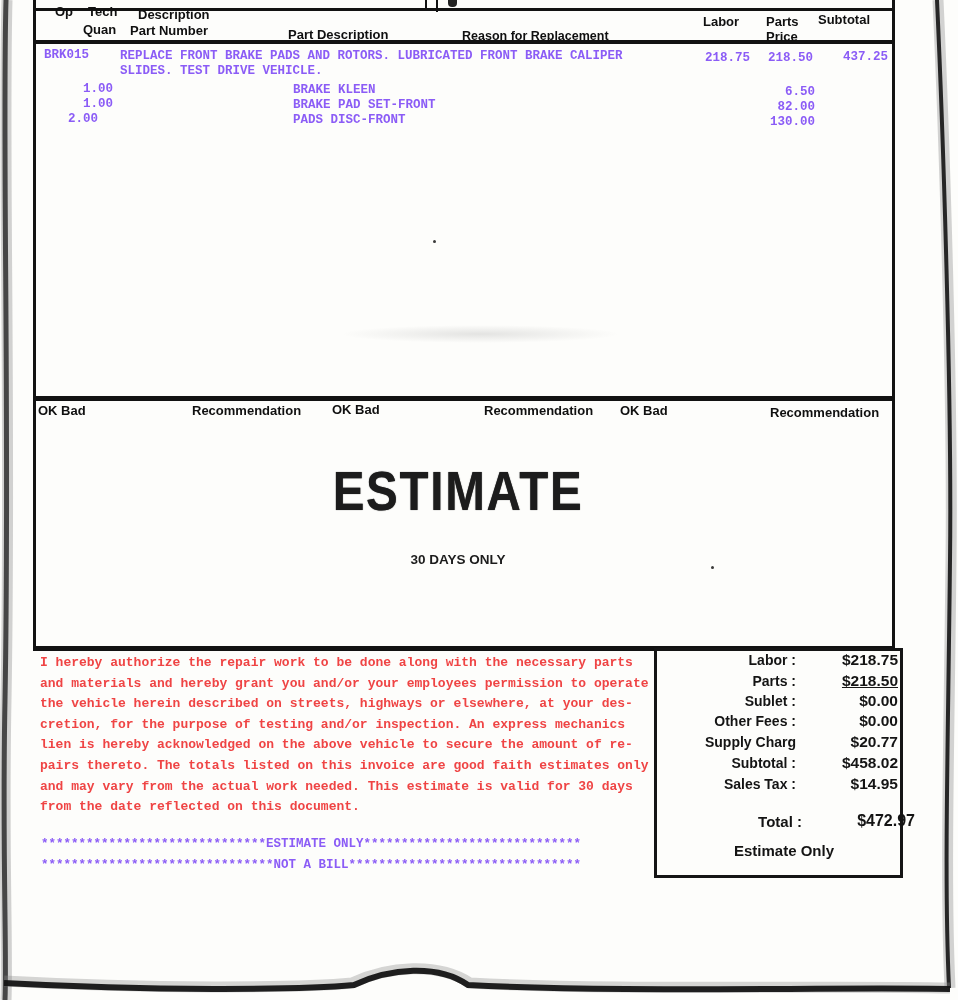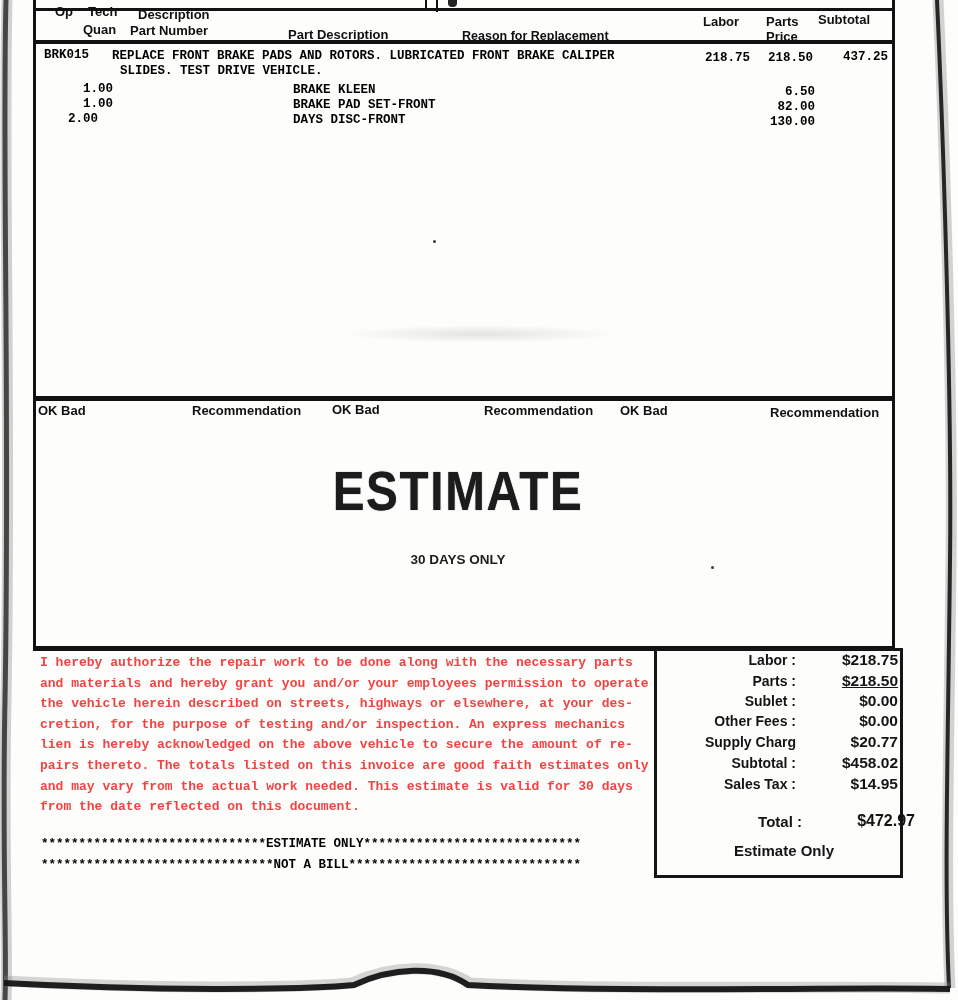--- a/index.html
+++ b/index.html
@@ -4,21 +4,21 @@
 <style>
   html,body{margin:0;padding:0;background:#ffffff;}
   .page{position:relative;width:958px;height:1000px;background:#fdfdfb;overflow:hidden;
         font-family:"Liberation Sans",sans-serif;color:#141414;}
   .abs{position:absolute;}
   
   .hline{position:absolute;background:#121212;}
   .vline{position:absolute;background:#121212;}
   
   .mono{font-family:"Liberation Mono",monospace;font-weight:700;font-size:12.5px;
-        color:#000000;white-space:pre;}
+        color:#8b5cf6;white-space:pre;}
   .mono-block{font-family:"Liberation Mono",monospace;font-weight:700;font-size:13px;
         line-height:20.6px;color:#ef4444;white-space:pre-line;}
   
   .hdr{font-weight:700;font-size:13px;color:#101010;white-space:nowrap;}
   .num{text-align:right;}
   
   .totals-label{font-weight:700;font-size:14px;text-align:right;white-space:nowrap;}
   .totals-value{font-weight:700;font-size:15.5px;text-align:right;white-space:nowrap;}
   
   .stamp{font-weight:700;font-size:56px;letter-spacing:2px;color:#1c1c1c;
@@ -51,36 +51,36 @@
   <div class="abs hdr" style="left:83px;top:22px;">Quan</div>
   <div class="abs hdr" style="left:130px;top:23px;">Part Number</div>
   <div class="abs hdr" style="left:288px;top:27px;">Part Description</div>
   <div class="abs hdr" style="left:462px;top:29px;font-size:12.5px;">Reason for Replacement</div>
   <div class="abs hdr" style="left:703px;top:14px;">Labor</div>
   <div class="abs hdr" style="left:766px;top:14px;">Parts</div>
   <div class="abs hdr" style="left:766px;top:29px;">Price</div>
   <div class="abs hdr" style="left:818px;top:12px;">Subtotal</div>
 
   <div class="abs mono" style="left:44px;top:48px;">BRK015</div>
-  <div class="abs mono" style="left:112px;top:49px;">REPLACE FRONT BRAKE PADS AND ROTORS. LUBRICATED FRONT BRAKE CALIPER</div>
+  <div class="abs mono" style="left:120px;top:49px;">REPLACE FRONT BRAKE PADS AND ROTORS. LUBRICATED FRONT BRAKE CALIPER</div>
   <div class="abs mono" style="left:120px;top:64px;">SLIDES. TEST DRIVE VEHICLE.</div>
   <div class="abs mono num" style="left:660px;top:51px;width:90px;">218.75</div>
   <div class="abs mono num" style="left:723px;top:51px;width:90px;">218.50</div>
   <div class="abs mono num" style="left:798px;top:50px;width:90px;">437.25</div>
 
   <div class="abs mono num" style="left:53px;top:82px;width:60px;">1.00</div>
   <div class="abs mono" style="left:293px;top:83px;">BRAKE KLEEN</div>
   <div class="abs mono num" style="left:725px;top:85px;width:90px;">6.50</div>
 
   <div class="abs mono num" style="left:53px;top:97px;width:60px;">1.00</div>
   <div class="abs mono" style="left:293px;top:98px;">BRAKE PAD SET-FRONT</div>
   <div class="abs mono num" style="left:725px;top:100px;width:90px;">82.00</div>
 
   <div class="abs mono num" style="left:53px;top:112px;width:60px;text-align:center;">2.00</div>
-  <div class="abs mono" style="left:293px;top:113px;">DAYS DISC-FRONT</div>
+  <div class="abs mono" style="left:293px;top:113px;">PADS DISC-FRONT</div>
   <div class="abs mono num" style="left:725px;top:115px;width:90px;">130.00</div>
 
   <div class="speck" style="left:433px;top:240px;width:3px;height:3px;"></div>
   <div class="smudge" style="left:340px;top:325px;width:280px;height:18px;"></div>
 
   <div class="abs hdr" style="left:38px;top:403px;">OK Bad</div>
   <div class="abs hdr" style="left:192px;top:403px;">Recommendation</div>
   <div class="abs hdr" style="left:332px;top:402px;">OK Bad</div>
   <div class="abs hdr" style="left:484px;top:403px;">Recommendation</div>
   <div class="abs hdr" style="left:620px;top:403px;">OK Bad</div>

